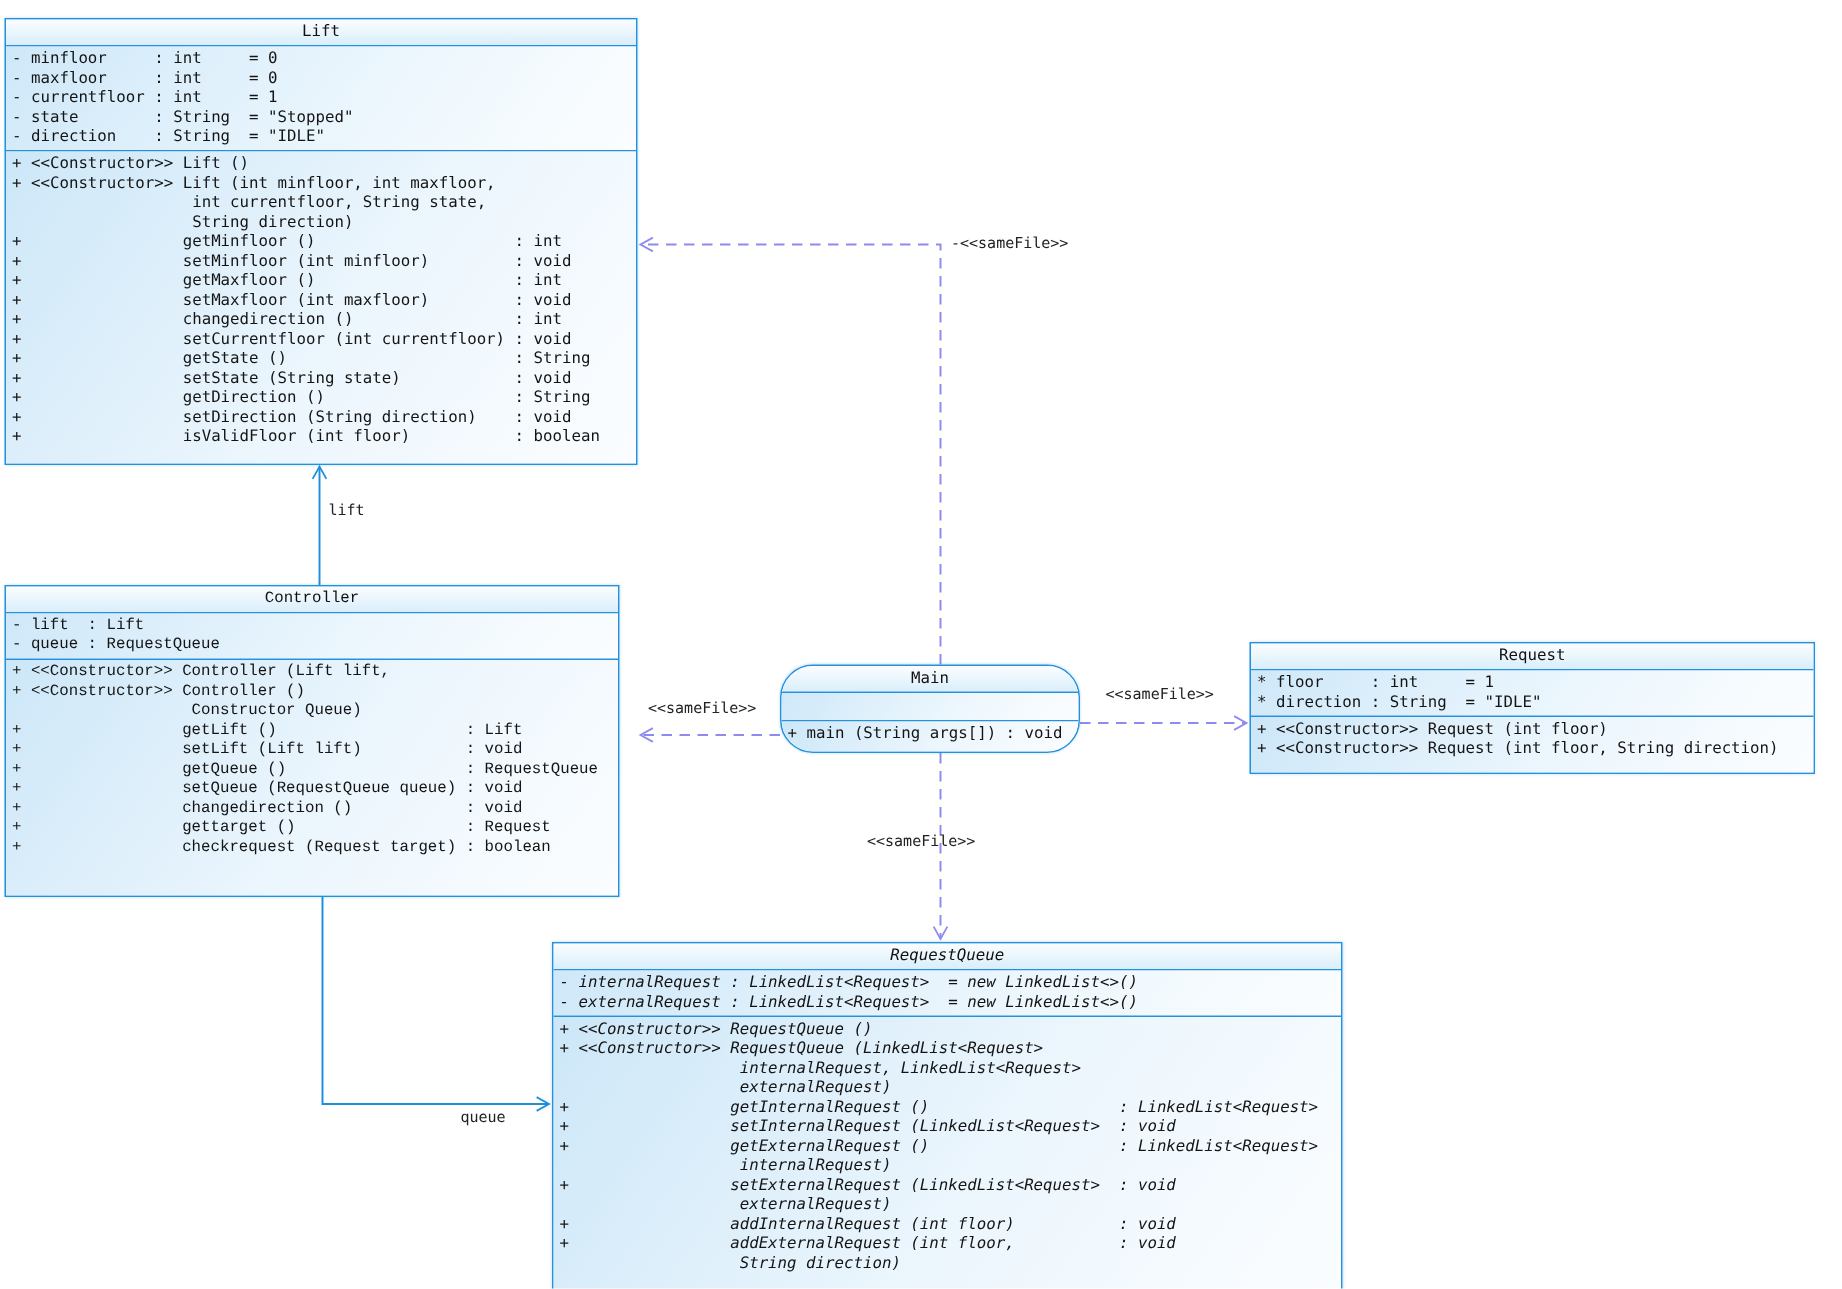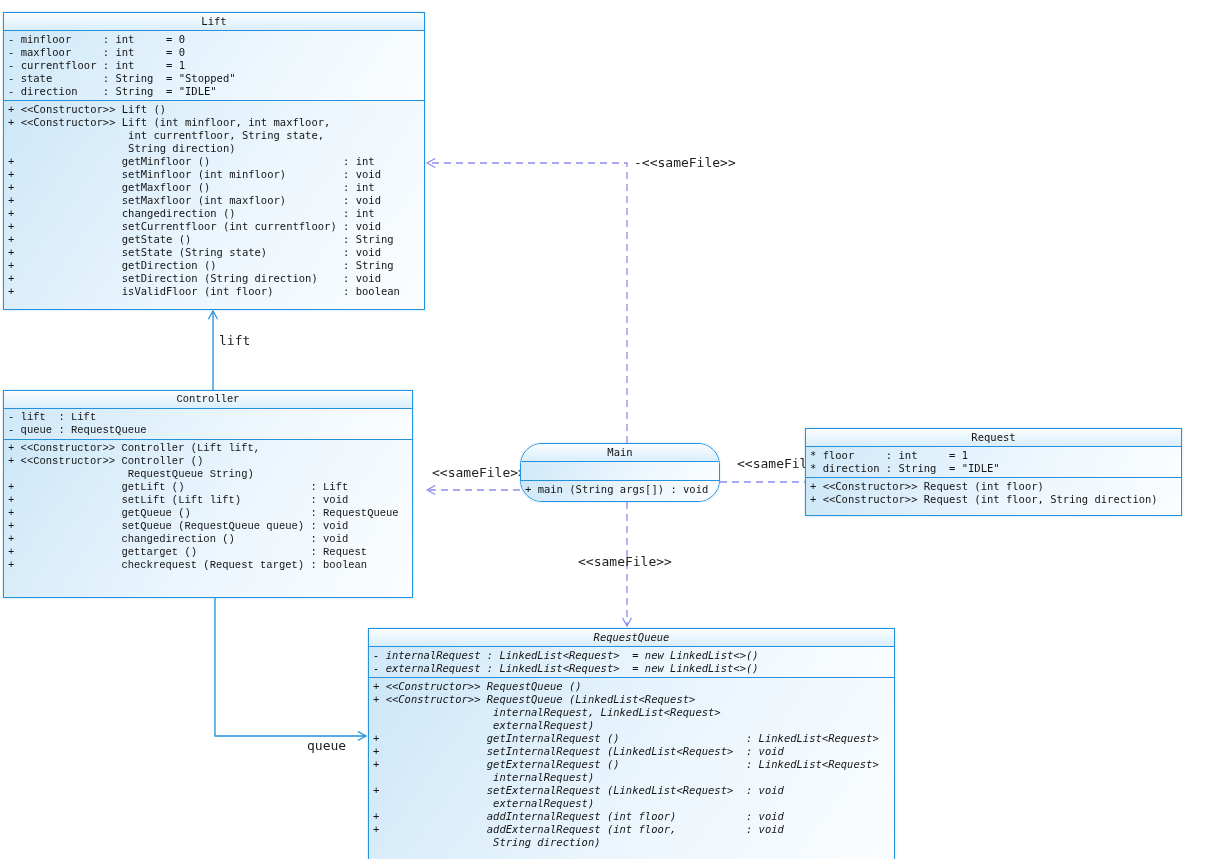--- a/index.html
+++ b/index.html
@@ -13,21 +13,21 @@
   .box-title { flex:0 0 auto; height:17px; line-height:17px; text-align:center;
                font-size:10.5px; color:#111; border-bottom:1px solid #2491dc;
                background:linear-gradient(180deg,#fbfdff 0%,#d9eefb 100%); }
   .box-attrs { flex:0 0 auto; min-height:14px; border-bottom:1px solid #2491dc;
                background:linear-gradient(125deg,#cfe8f9 0%,#edf7fd 60%,#fbfdff 100%);
                padding:2px 4px; }
   .box-methods { flex:1 1 auto;
                background:linear-gradient(125deg,#cde7f8 0%,#ecf6fd 55%,#fbfdff 100%);
                padding:2px 4px; }
   .code-line { font-size:10.5px; line-height:13px; white-space:pre; color:#141414; }
-  .conn-label { position:absolute; font-size:13px; line-height:12px; color:#222;
+  .conn-label { position:absolute; font-size:10px; line-height:12px; color:#222;
                 white-space:pre;text-align:right; }
 </style>
 </head>
 <body>
 
 <div id="diagram">
     <svg width="1228" height="859" class="connector-layer">
       <defs>
         <marker id="ah-solid" viewBox="0 0 12 12" refX="10" refY="6" markerWidth="11" markerHeight="11" orient="auto" markerUnits="userSpaceOnUse">
           <path d="M1,1 L10,6 L1,11" fill="none" stroke="#1f8fdd" stroke-width="1.3"></path>
@@ -78,38 +78,38 @@
     </div>
     <div class="class-box" style="left: 3px; top: 390px; width: 410px; height: 208px; font-family: Liberation Mono, monospace;">
       <div class="box-title">Controller</div>
       <div class="box-attrs">
         <div class="code-line">- lift  : Lift</div>
         <div class="code-line">- queue : RequestQueue</div>
       </div>
       <div class="box-methods">
         <div class="code-line">+ &lt;&lt;Constructor&gt;&gt; Controller (Lift lift,</div>
         <div class="code-line">+ &lt;&lt;Constructor&gt;&gt; Controller ()</div>
-        <div class="code-line">                   RequestQueue String)</div>
+        <div class="code-line">                   Constructor Queue)</div>
         <div class="code-line">+                 getLift ()                    : Lift</div>
         <div class="code-line">+                 setLift (Lift lift)           : void</div>
         <div class="code-line">+                 getQueue ()                   : RequestQueue</div>
         <div class="code-line">+                 setQueue (RequestQueue queue) : void</div>
         <div class="code-line">+                 changedirection ()            : void</div>
         <div class="code-line">+                 gettarget ()                  : Request</div>
         <div class="code-line">+                 checkrequest (Request target) : boolean</div>
       </div>
     </div>
     <div class="class-box" style="left: 520px; top: 443px; width: 200px; height: 59px; border-radius: 22px;">
       <div class="box-title">Main</div>
       <div class="box-attrs"></div>
       <div class="box-methods">
         <div class="code-line">+ main (String args[]) : void</div>
       </div>
     </div>
-    <div class="class-box" style="left: 805px; top: 428px; width: 377px; height: 88px;">
+    <div class="class-box" style="left: 833px; top: 428px; width: 377px; height: 88px;">
       <div class="box-title">Request</div>
       <div class="box-attrs">
         <div class="code-line">* floor     : int     = 1</div>
         <div class="code-line">* direction : String  = "IDLE"</div>
       </div>
       <div class="box-methods">
         <div class="code-line">+ &lt;&lt;Constructor&gt;&gt; Request (int floor)</div>
         <div class="code-line">+ &lt;&lt;Constructor&gt;&gt; Request (int floor, String direction)</div>
       </div>
     </div>

